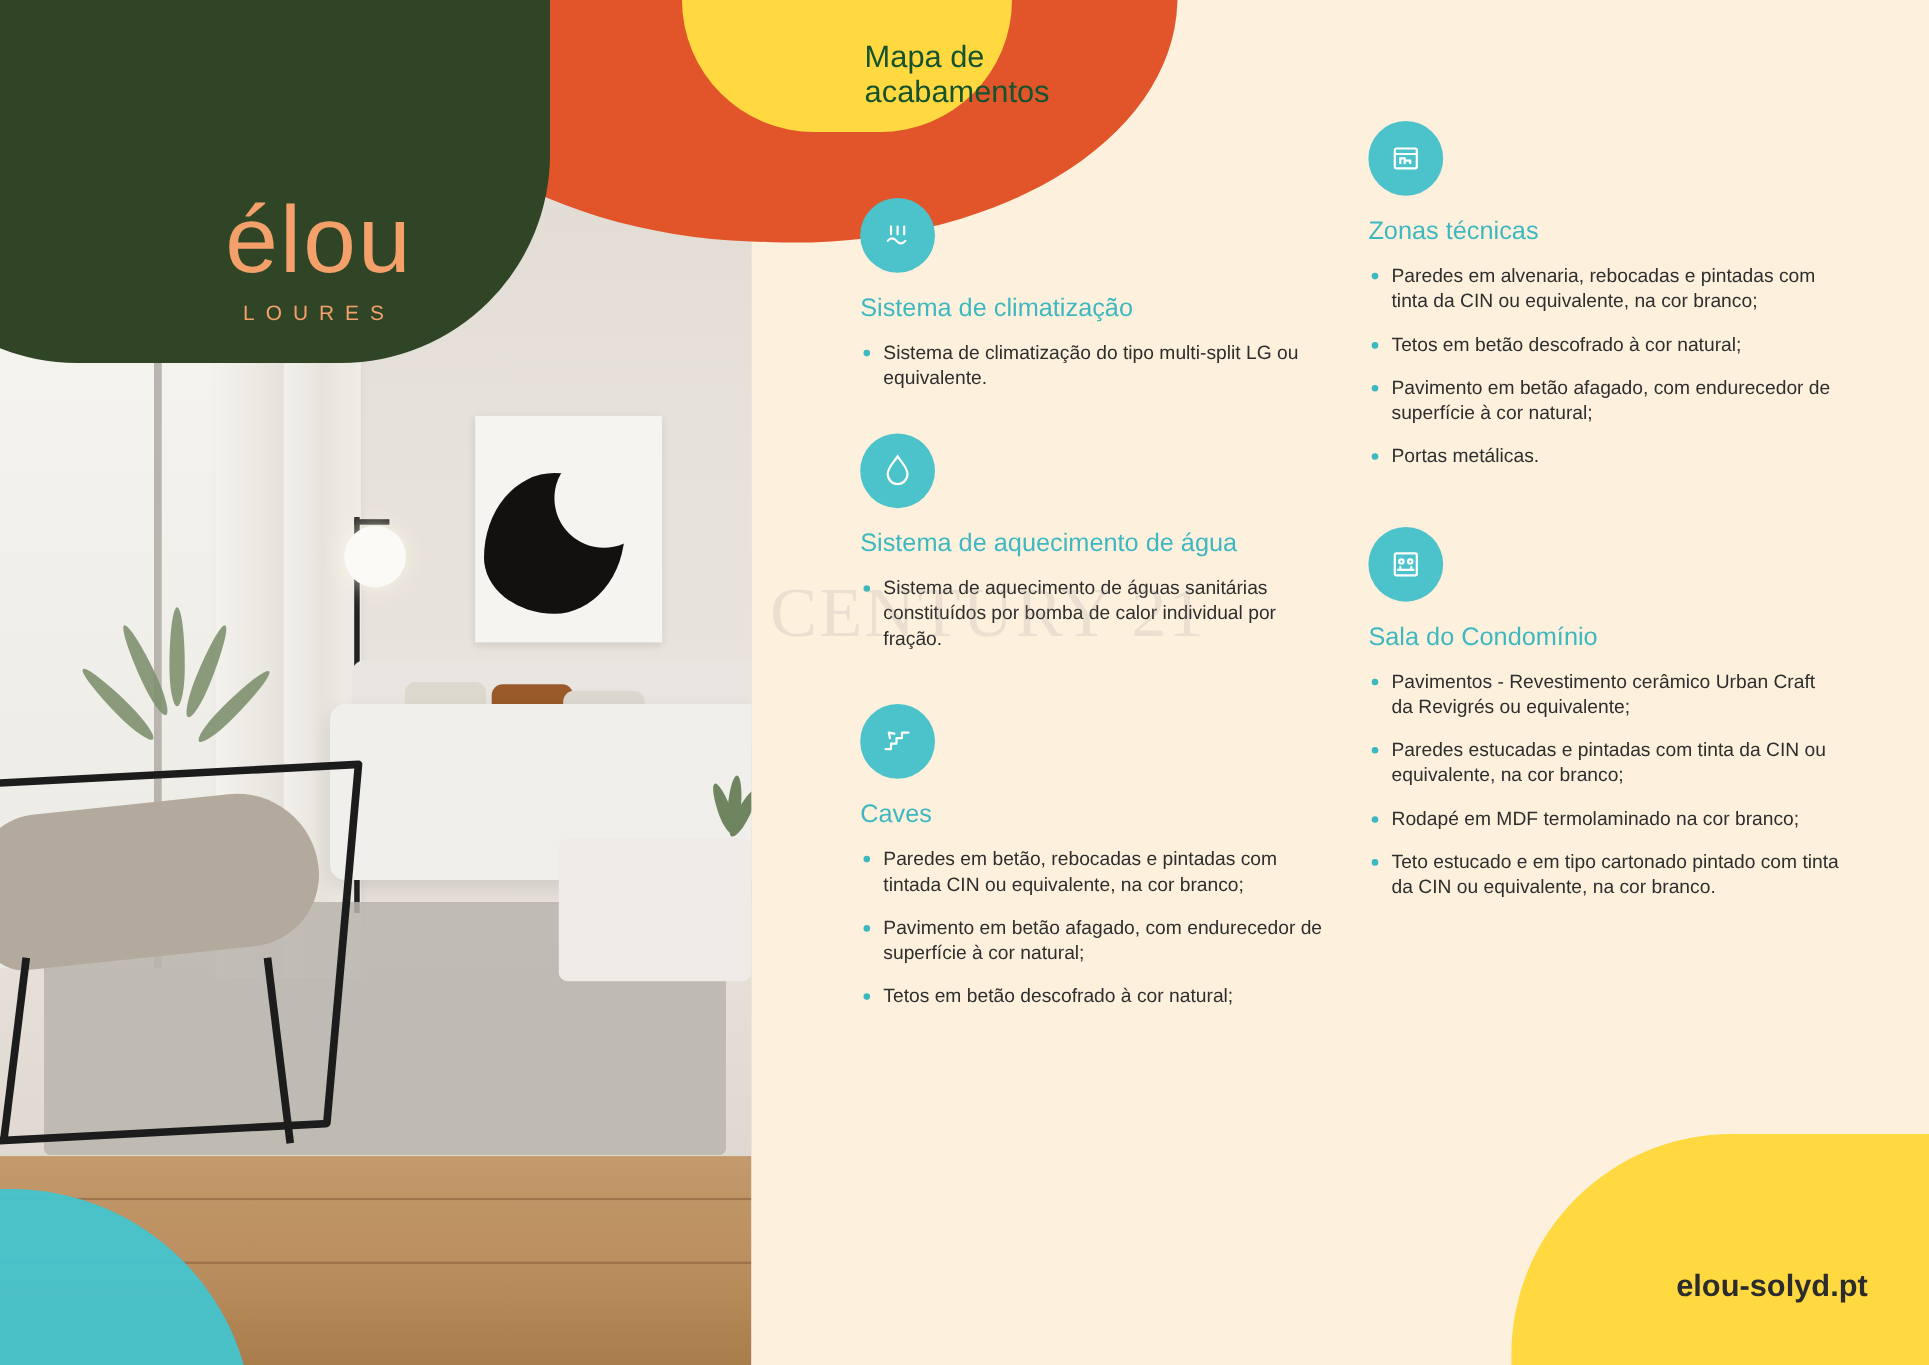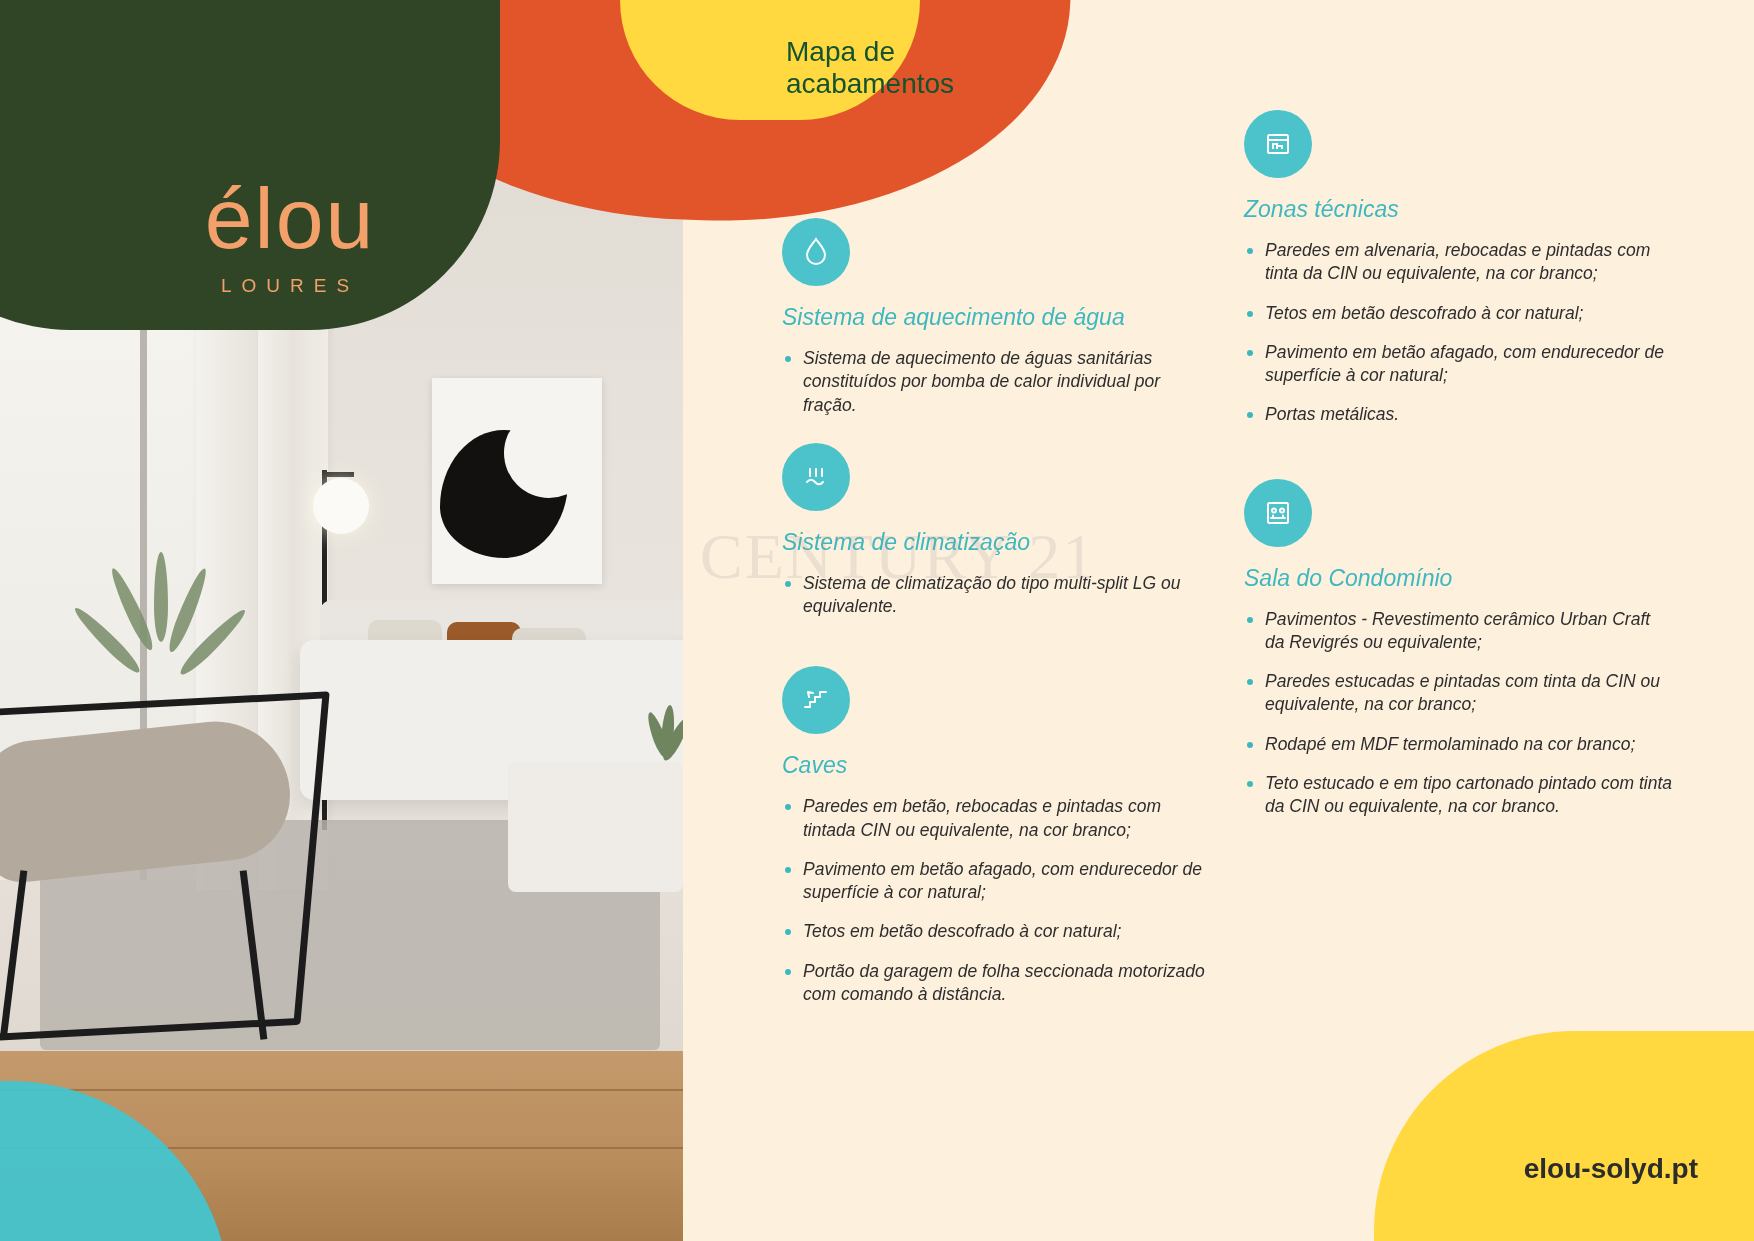--- a/index.html
+++ b/index.html
@@ -320,21 +320,21 @@
   .header-title .bold { font-weight: 400; }
 
   
   .col {
     position: absolute;
     top: 180px;
   }
   .col-left  { left: 782px; width: 430px; }
   .col-right { left: 1244px; width: 430px; top: 110px; }
 
-  .section { margin-bottom: 26px; font-style: italic; }
+  .section { margin-bottom: 26px; }
 
   .icon-circle {
     width: 68px;
     height: 68px;
     border-radius: 50%;
     background: #4cc3cb;
     display: flex;
     align-items: center;
     justify-content: center;
     margin-bottom: 18px;
@@ -459,58 +459,57 @@
 
   <div class="header-title">
     <div>Mapa de</div>
     <div class="bold">acabamentos</div>
   </div>
 
   <div class="watermark">CENTURY 21</div>
 
   <div class="col col-left">
 
-    <div class="section" style="margin-top:38px">
-      <div class="icon-circle">
-        <svg width="30" height="34" viewBox="0 0 30 34" fill="none" stroke="#ffffff" stroke-width="2">
-          <path d="M15 4c5 7 9 10.5 9 16a9 9 0 0 1-18 0c0-5.5 4-9 9-16z"></path>
-        </svg>
-      </div>
-      <h3 class="section-title">Sistema de aquecimento de água</h3>
-      <ul class="bullets">
-        <li>Sistema de aquecimento de águas sanitárias constituídos por bomba de calor individual por fração.</li>
-      </ul>
-    </div>
-
     <div class="section">
       <div class="icon-circle">
         <svg width="34" height="34" viewBox="0 0 34 34" fill="none" stroke="#ffffff" stroke-width="2" stroke-linecap="round">
           <path d="M11 9c0 3 0 4 0 7M17 9c0 3 0 4 0 7M23 9c0 3 0 4 0 7"></path>
           <path d="M8 22c2.5-3 5.5-3 8 0s5.5 3 8 0"></path>
         </svg>
       </div>
       <h3 class="section-title">Sistema de climatização</h3>
       <ul class="bullets">
         <li>Sistema de climatização do tipo multi-split LG ou equivalente.</li>
+      </ul>
+    </div>
+
+    <div class="section" style="margin-top:38px">
+      <div class="icon-circle">
+        <svg width="30" height="34" viewBox="0 0 30 34" fill="none" stroke="#ffffff" stroke-width="2">
+          <path d="M15 4c5 7 9 10.5 9 16a9 9 0 0 1-18 0c0-5.5 4-9 9-16z"></path>
+        </svg>
+      </div>
+      <h3 class="section-title">Sistema de aquecimento de água</h3>
+      <ul class="bullets">
+        <li>Sistema de aquecimento de águas sanitárias constituídos por bomba de calor individual por fração.</li>
       </ul>
     </div>
 
     <div class="section" style="margin-top:48px">
       <div class="icon-circle">
         <svg width="34" height="34" viewBox="0 0 34 34" fill="none" stroke="#ffffff" stroke-width="2" stroke-linecap="round" stroke-linejoin="round">
           <path d="M27 9h-6v5h-5v5h-5v5H6"></path>
           <path d="M14 10l-5-1 1 5"></path>
         </svg>
       </div>
       <h3 class="section-title">Caves</h3>
       <ul class="bullets">
         <li>Paredes em betão, rebocadas e pintadas com tintada CIN ou equivalente, na cor branco;</li>
         <li>Pavimento em betão afagado, com endurecedor de superfície à cor natural;</li>
         <li>Tetos em betão descofrado à cor natural;</li>
-        <li>Portão da garagem de folha seccionada motorizado com comando à distância.</li>
       </ul>
     </div>
 
   </div>
 
   <div class="col col-right">
 
     <div class="section">
       <div class="icon-circle">
         <svg width="34" height="34" viewBox="0 0 34 34" fill="none" stroke="#ffffff" stroke-width="2">

